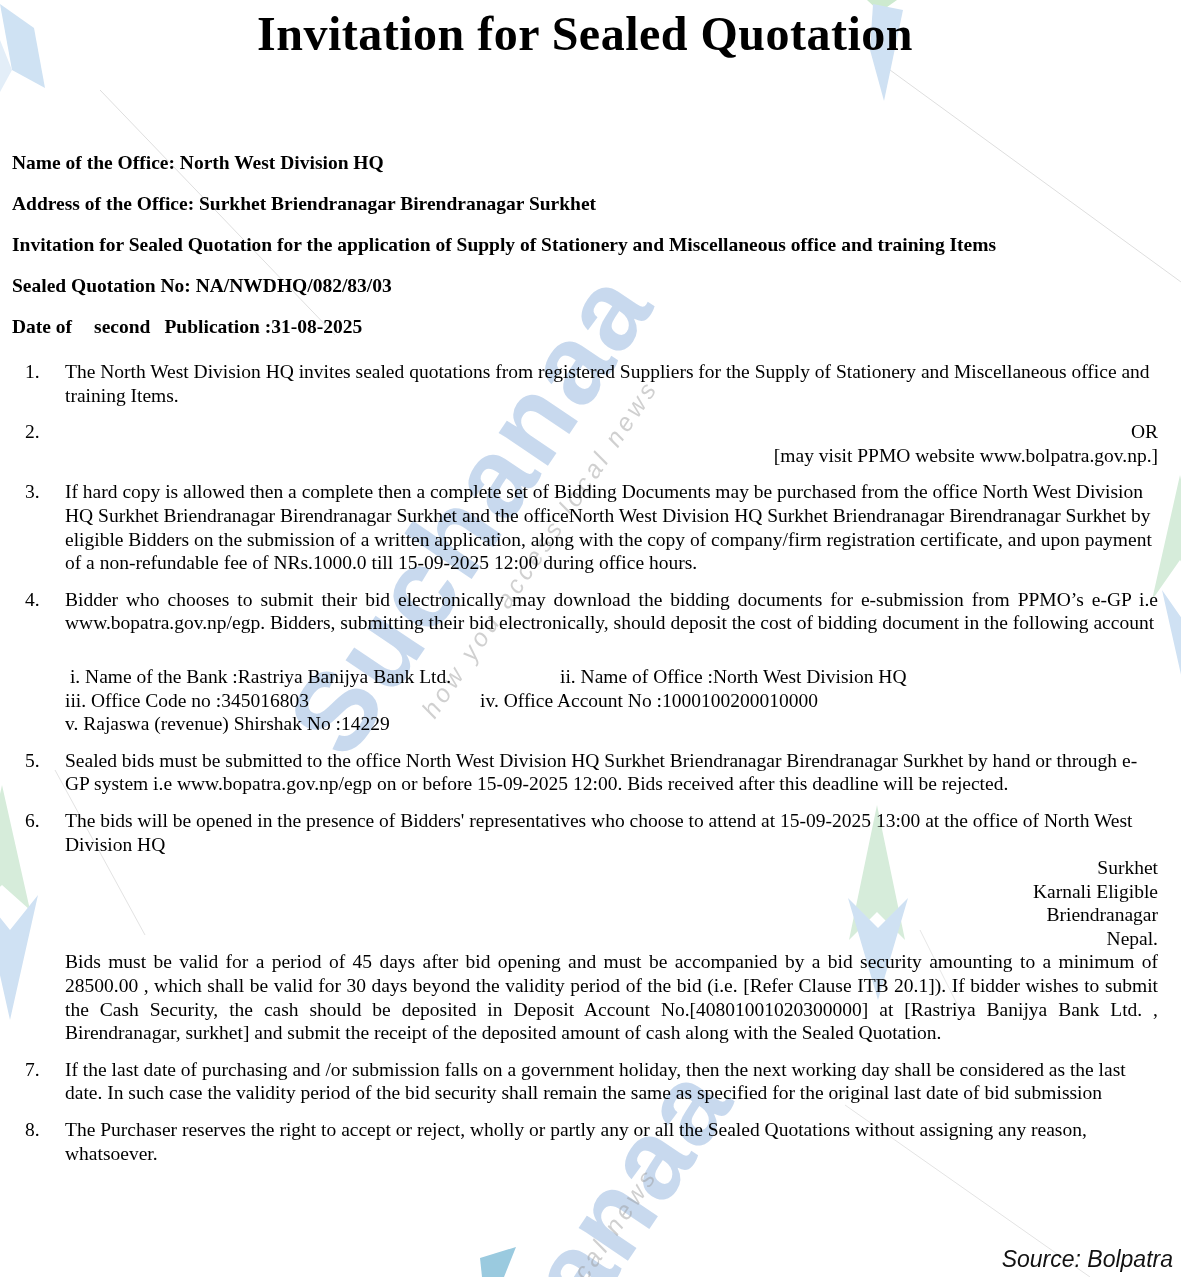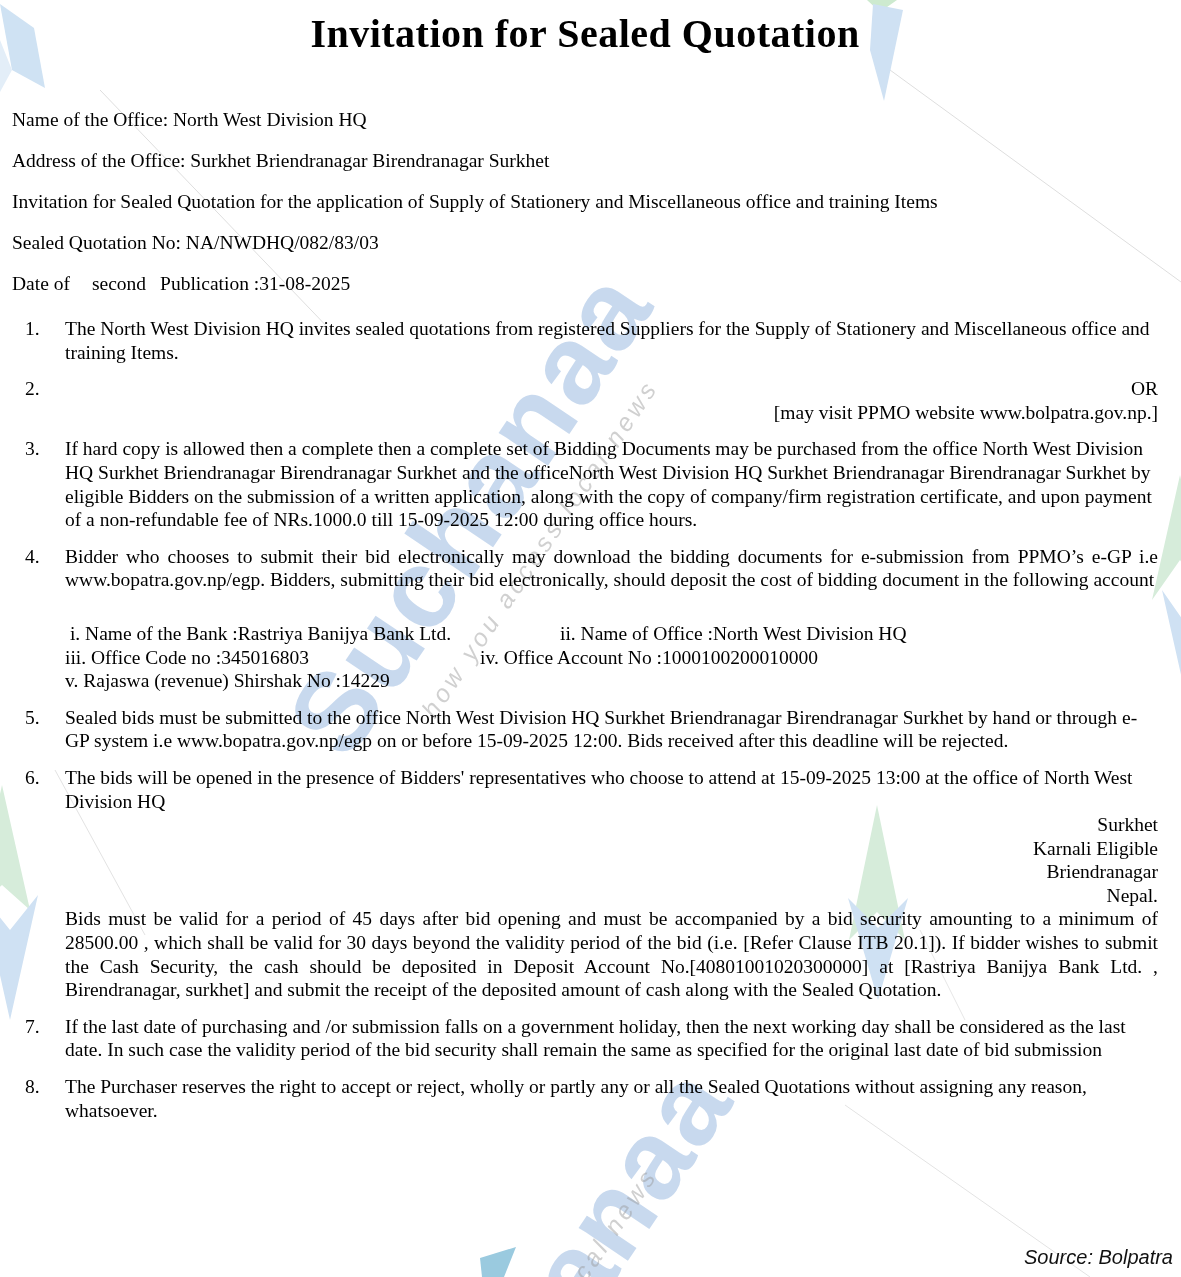--- a/index.html
+++ b/index.html
@@ -26,38 +26,38 @@
     color:rgba(150,150,150,0.45);
     white-space:nowrap;text-align:center;
     transform:rotate(-56deg);
   }
   .wm-tag.mid{left:280px;top:534px;width:520px;}
   .wm-tag.bottom{left:460px;top:1232px;width:280px;}
   
   .page{position:relative;z-index:2;padding:0 23px 0 12px;}
   .doc-title{
     margin:0;padding-top:12px;text-align:center;
-    font-size:40px;font-weight:bold;letter-spacing:0.5px;line-height:44px;
+    font-size:48px;font-weight:bold;letter-spacing:0.5px;line-height:44px;
   }
-  .meta{margin-top:52px;}
+  .meta{margin-top:95px;font-weight:bold;}
   .meta p{margin:0 0 18px 0;font-size:19.5px;line-height:23px;}
   .date-gap1{margin-left:22px;}
   .date-gap2{margin-left:14px;}
   .list{margin-top:22px;}
   .item{display:flex;margin-bottom:13px;font-size:19.5px;line-height:23.6px;}
   .item .no{flex:none;width:53px;padding-left:13px;box-sizing:border-box;}
   .item .body{flex:1;text-align:left;}
   .just{text-align:justify;}
   .bank{text-align:left;white-space:pre-wrap;}
   .bank .w1{display:inline-block;width:495px;margin-top:30px;}
   .bank .w2{display:inline-block;width:415px;}
   .addr,.orline,.altline{text-align:right;}
   .source{
     position:absolute;right:8px;top:1246px;z-index:2;
-    font-family:"Liberation Sans", sans-serif;font-style:italic;font-size:20px;
+    font-family:"Liberation Sans", sans-serif;font-style:italic;font-size:23px;
     color:#111;
   }
 </style>
 </head>
 <body>
 
 <svg class="decor" width="1181" height="1277" viewBox="0 0 1181 1277">
 
   <line x1="100" y1="90" x2="335" y2="335" stroke="#dedede" stroke-width="1"></line>
   <line x1="890" y1="70" x2="1181" y2="282" stroke="#dedede" stroke-width="1"></line>

